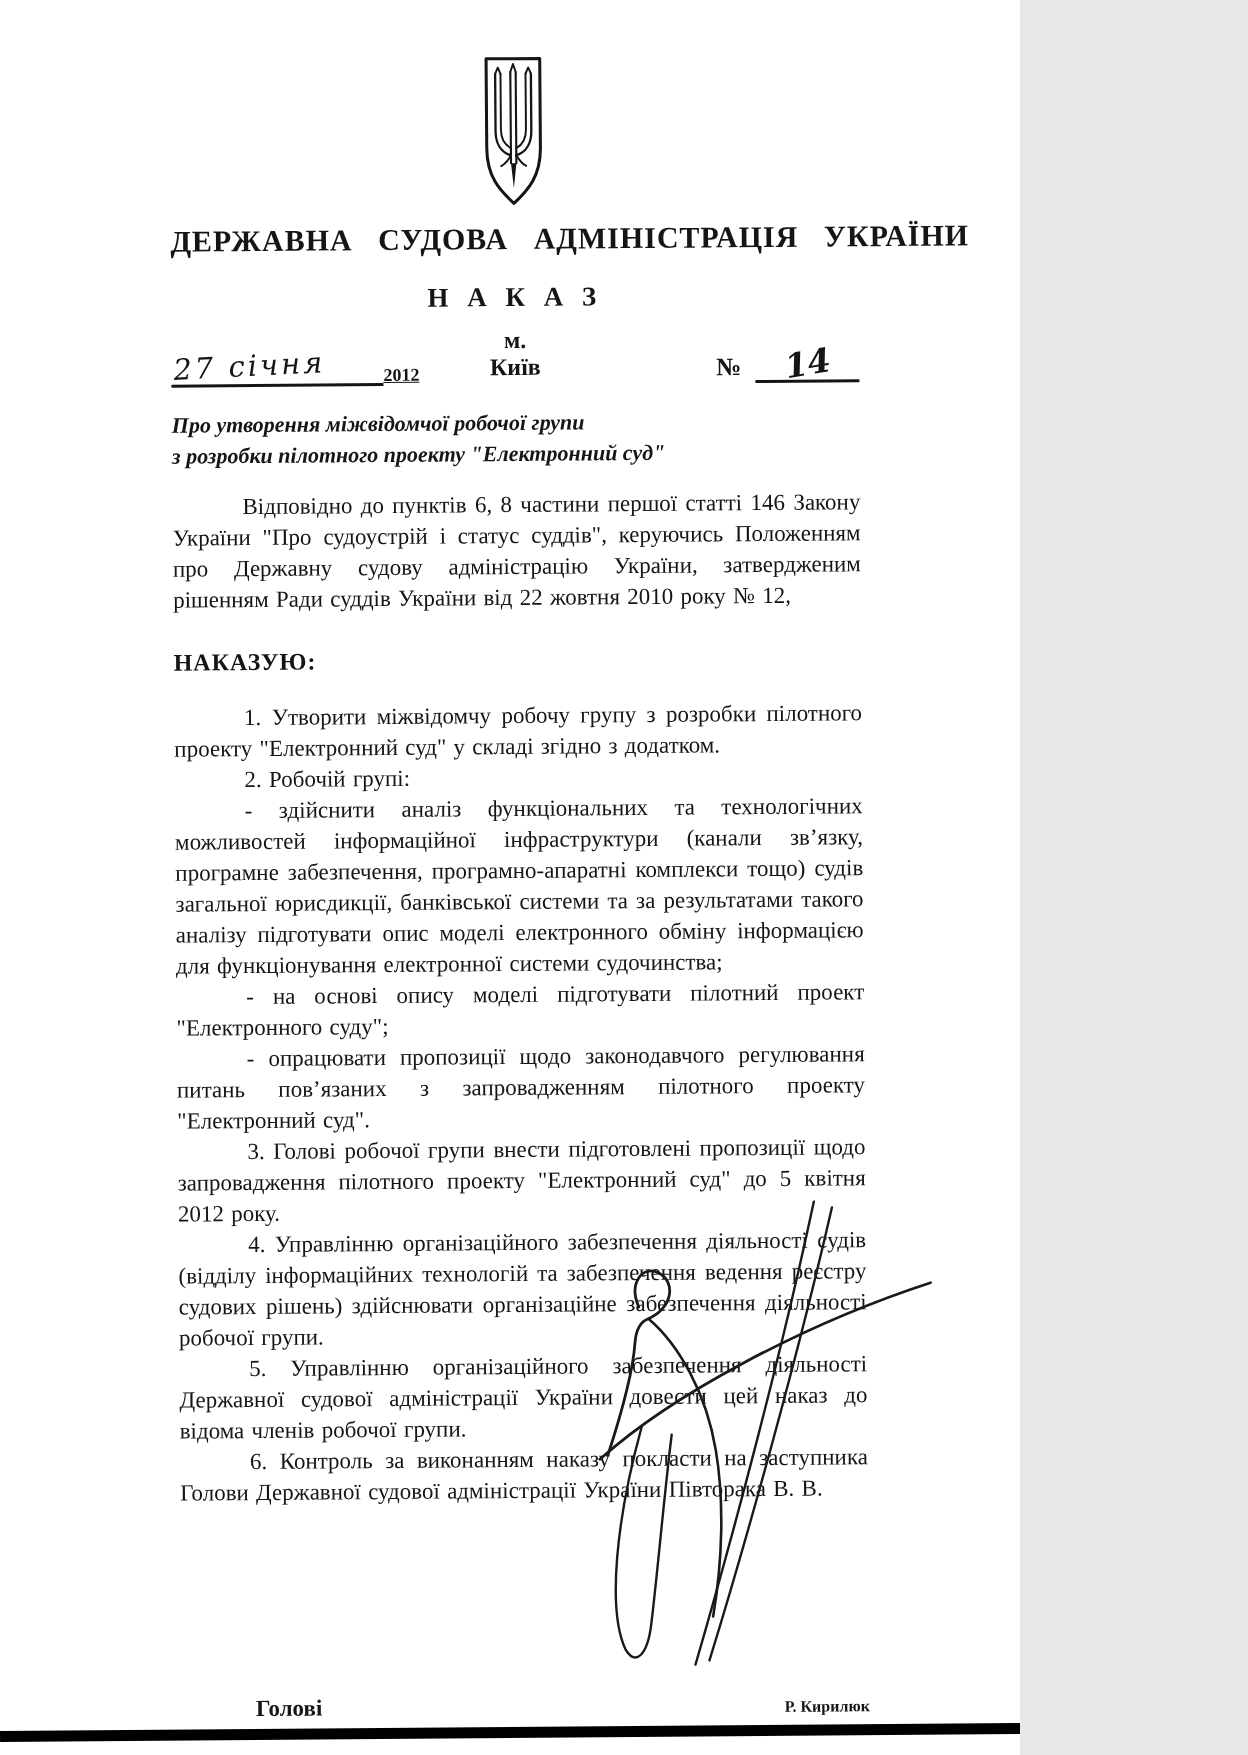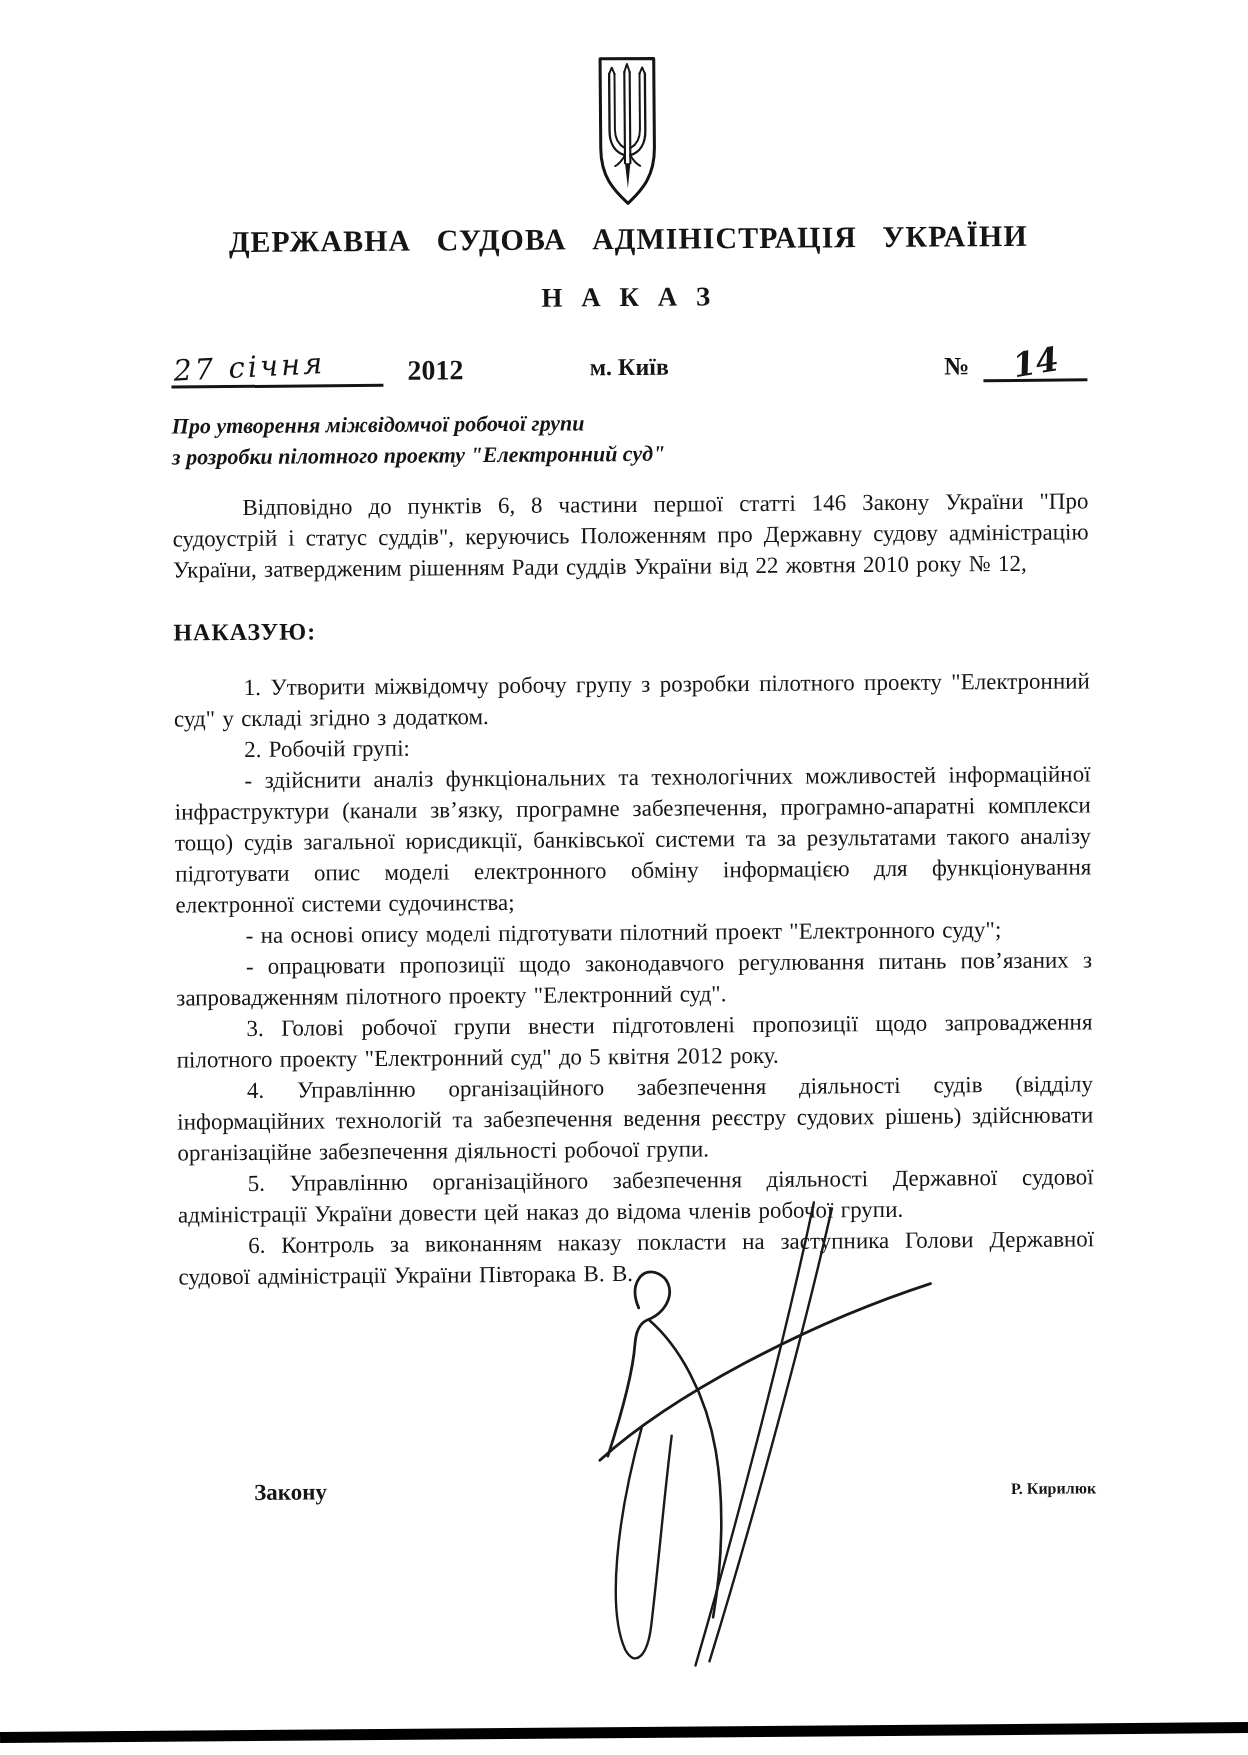--- a/index.html
+++ b/index.html
@@ -1,33 +1,33 @@
 <!DOCTYPE html>
 <html><head>
 <meta charset="utf-8">
 <style>
   html,body{margin:0;padding:0;background:#e8e8e8;}
-  .page{position:relative;width:1248px;height:1755px;background:#ffffff;overflow:hidden;
+  .page{position:relative;width:1020px;height:1755px;background:#ffffff;overflow:hidden;
         font-family:"Liberation Serif", serif;color:#151515;}
   .rotor{position:absolute;inset:0;transform:rotate(-0.45deg);transform-origin:50% 55%;}
   .content{padding:0 156px 0 176px;}
 
   .emblem-wrap{width:66px;margin:56px auto 0 auto;text-align:center;}
 
   .org-name{margin-top:10px;text-align:center;font-weight:bold;font-size:30px;line-height:34px;
             letter-spacing:1px;word-spacing:17px;white-space:nowrap;}
   .doc-type{margin-top:26px;text-align:center;font-weight:bold;font-size:27px;letter-spacing:6px;}
 
   .date-row{display:flex;align-items:flex-end;margin-top:16px;height:56px;}
   .date-left{width:330px;display:flex;align-items:flex-end;}
   .hand{font-family:"DejaVu Serif", serif;font-style:italic;}
   .hand-underline{display:inline-block;border-bottom:3px solid #151515;width:212px;padding-bottom:1px;}
   .hand-date{display:inline-block;font-size:29px;letter-spacing:3px;transform:rotate(-2.5deg);
              padding-left:2px;white-space:nowrap;}
-  .year{font-weight:bold;font-size:28px;margin-left:24px;}
+  .year{font-weight:bold;font-size:18px;text-decoration:underline;}
   .city-cell{flex:1;text-align:center;font-weight:bold;font-size:24px;padding-bottom:4px;}
   .num-cell{width:330px;display:flex;justify-content:flex-end;align-items:flex-end;}
   .num-label{font-weight:bold;font-size:25px;margin-right:14px;padding-bottom:2px;}
   .num-underline{display:inline-block;border-bottom:3px solid #151515;width:104px;text-align:center;}
   .hand-num{display:inline-block;font-size:33px;font-weight:bold;transform:rotate(-9deg) translateY(3px);}
 
   .subject{margin-top:22px;font-weight:bold;font-style:italic;font-size:22px;line-height:31px;}
 
   .bodytext{font-size:23px;line-height:31px;word-spacing:1.5px;}
   .preamble{margin:20px 0 0 0;text-align:justify;text-indent:70px;}
@@ -98,21 +98,21 @@
           <p>- на основі опису моделі підготувати пілотний проект "Електронного суду";</p>
           <p>- опрацювати пропозиції щодо законодавчого регулювання питань пов’язаних з запровадженням пілотного проекту "Електронний суд".</p>
           <p>3. Голові робочої групи внести підготовлені пропозиції щодо запровадження пілотного проекту "Електронний суд" до 5 квітня 2012 року.</p>
           <p>4. Управлінню організаційного забезпечення діяльності судів (відділу інформаційних технологій та забезпечення ведення реєстру судових рішень) здійснювати організаційне забезпечення діяльності робочої групи.</p>
           <p>5. Управлінню організаційного забезпечення діяльності Державної судової адміністрації України довести цей наказ до відома членів робочої групи.</p>
           <p>6. Контроль за виконанням наказу покласти на заступника Голови Державної судової адміністрації України Півторака В. В.</p>
         </div>
       </div>
 
       <div class="sign-row">
-        <span class="sign-pos">Закону</span>
+        <span class="sign-pos">Голові</span>
         <span class="sign-name">Р. Кирилюк</span>
       </div>
     </div>
 
     <svg class="signature-svg" viewBox="0 0 400 480">
       <path d="M96,118 C86,94 100,76 116,84 C134,93 130,120 105,130 C97,133 93,142 92,154 C90,180 78,224 64,266" fill="none" stroke="#1a1a1a" stroke-width="2.8"></path>
       <path d="M150,476 C186,356 238,168 272,14" fill="none" stroke="#1a1a1a" stroke-width="2.4"></path>
       <path d="M164,472 C202,352 256,164 290,20" fill="none" stroke="#1a1a1a" stroke-width="2.4"></path>
       <path d="M56,270 C128,206 262,136 388,96" fill="none" stroke="#1a1a1a" stroke-width="2.8"></path>
       <path d="M98,238 C72,330 62,420 80,460 C90,478 102,466 106,436 C113,382 120,306 128,246" fill="none" stroke="#1a1a1a" stroke-width="2.4"></path>

